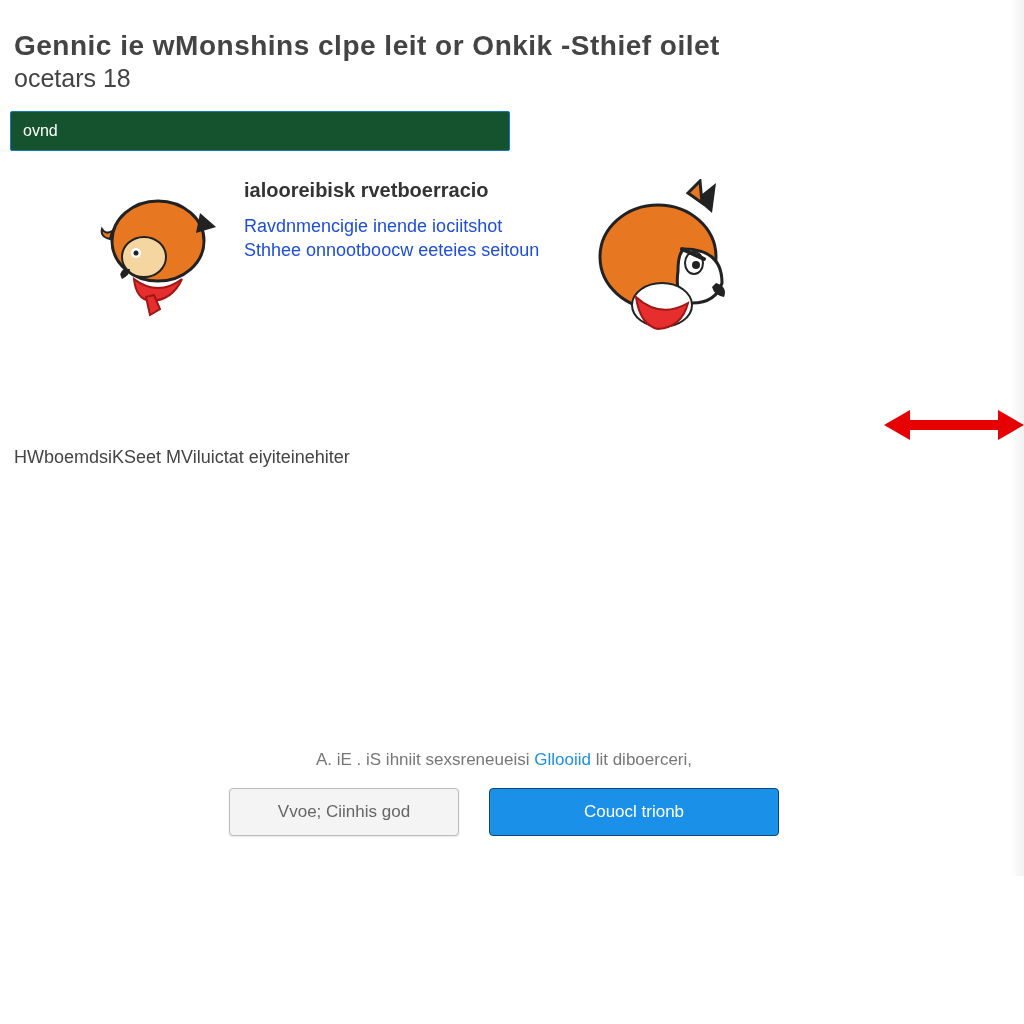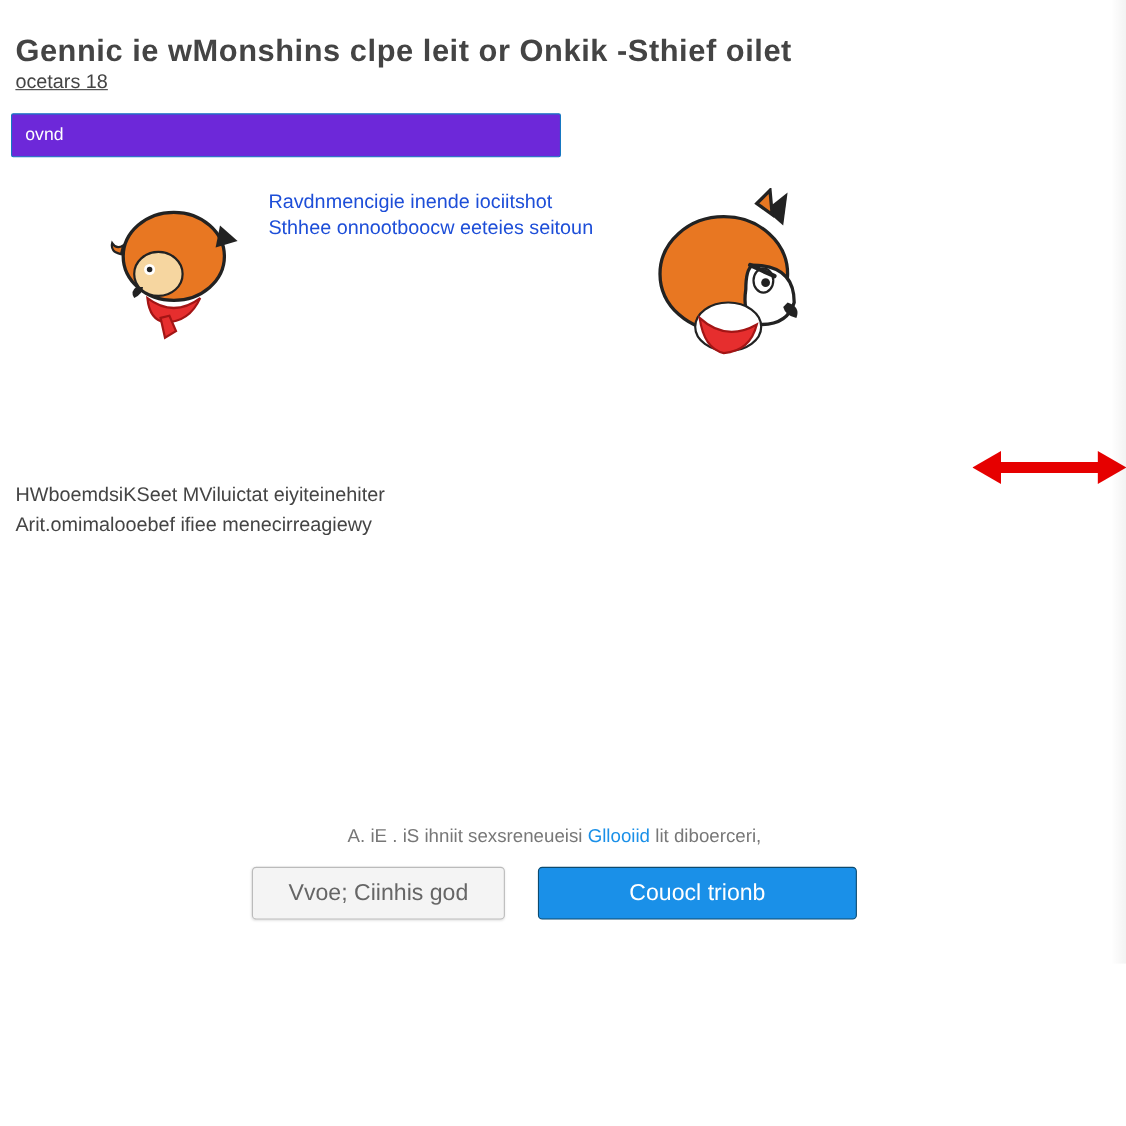--- a/index.html
+++ b/index.html
@@ -23,29 +23,28 @@
     margin-bottom: 18px;
     padding-left: 4px;
   }
   .title-line1 {
     font-size: 28px;
     font-weight: 600;
     color: #444;
     letter-spacing: 0.5px;
   }
   .title-line2 {
-    font-size: 18px;
+    font-size: 25px;
     color: #444;
     margin-top: 2px;
-    text-decoration: underline;
   }
   .blue-bar {
     width: 500px;
     height: 40px;
-    background: #6d28d9;
+    background: #14532d;
     border: 1px solid #1678c2;
     border-radius: 2px;
     display: flex;
     align-items: center;
     padding-left: 12px;
     color: #fff;
     font-size: 16px;
     box-sizing: border-box;
     margin-bottom: 28px;
   }
@@ -127,21 +126,21 @@
   }
   .btn-row {
     display: flex;
     justify-content: center;
     gap: 30px;
   }
   .btn {
     min-width: 230px;
     height: 48px;
     border-radius: 4px;
-    font-size: 21px;
+    font-size: 17px;
     display: flex;
     align-items: center;
     justify-content: center;
     cursor: pointer;
     box-sizing: border-box;
   }
   .btn-secondary {
     background: #f4f4f4;
     border: 1px solid #bbb;
     color: #666;
@@ -192,20 +191,21 @@
         <circle cx="36" cy="74" r="2.5" fill="#222"></circle>
 
         <path d="M24 90 Q18 94 22 100 Q30 96 30 90 Z" fill="#222"></path>
 
         <path d="M34 100 Q58 118 82 100 Q72 122 50 122 Q36 120 34 100 Z" fill="#e62e2e" stroke="#a31515" stroke-width="2"></path>
         <path d="M46 118 L50 136 L60 130 L54 116 Z" fill="#e62e2e" stroke="#a31515" stroke-width="2"></path>
       </svg>
     </div>
 
     <div class="intro-text">
+      <div class="intro-heading">ialooreibisk rvetboerracio</div>
       <div class="intro-body">Ravdnmencigie inende iociitshot Sthhee onnootboocw eeteies seitoun</div>
     </div>
 
     <div class="char">
       <svg width="150" height="170" viewBox="0 0 150 170">
 
         <ellipse cx="70" cy="78" rx="58" ry="52" fill="#e87722" stroke="#222" stroke-width="3"></ellipse>
 
         <path d="M108 20 L128 4 L124 34 Z" fill="#222"></path>
         <path d="M100 14 L112 2 L114 24 Z" fill="#e87722" stroke="#222" stroke-width="3"></path>
@@ -229,21 +229,20 @@
   <div class="arrow-holder">
     <svg width="140" height="50" viewBox="0 0 140 50">
       <line x1="14" y1="25" x2="126" y2="25" stroke="#e60000" stroke-width="10"></line>
       <polygon points="0,25 26,10 26,40" fill="#e60000"></polygon>
       <polygon points="140,25 114,10 114,40" fill="#e60000"></polygon>
     </svg>
   </div>
 
   <div class="para-block">
     <p>HWboemdsiKSeet  MViluictat  eiyiteinehiter</p>
-    <p>Arit.omimalooebef  ifiee  menecirreagiewy</p>
   </div>
 
 
   <div class="footer-area">
     <div class="footer-caption">
       <span>A. iE  .   iS ihniit sexsreneueisi   </span>
       <span class="link">Gllooiid</span>
       <span>   lit diboerceri,</span>
     </div>
     <div class="btn-row">

